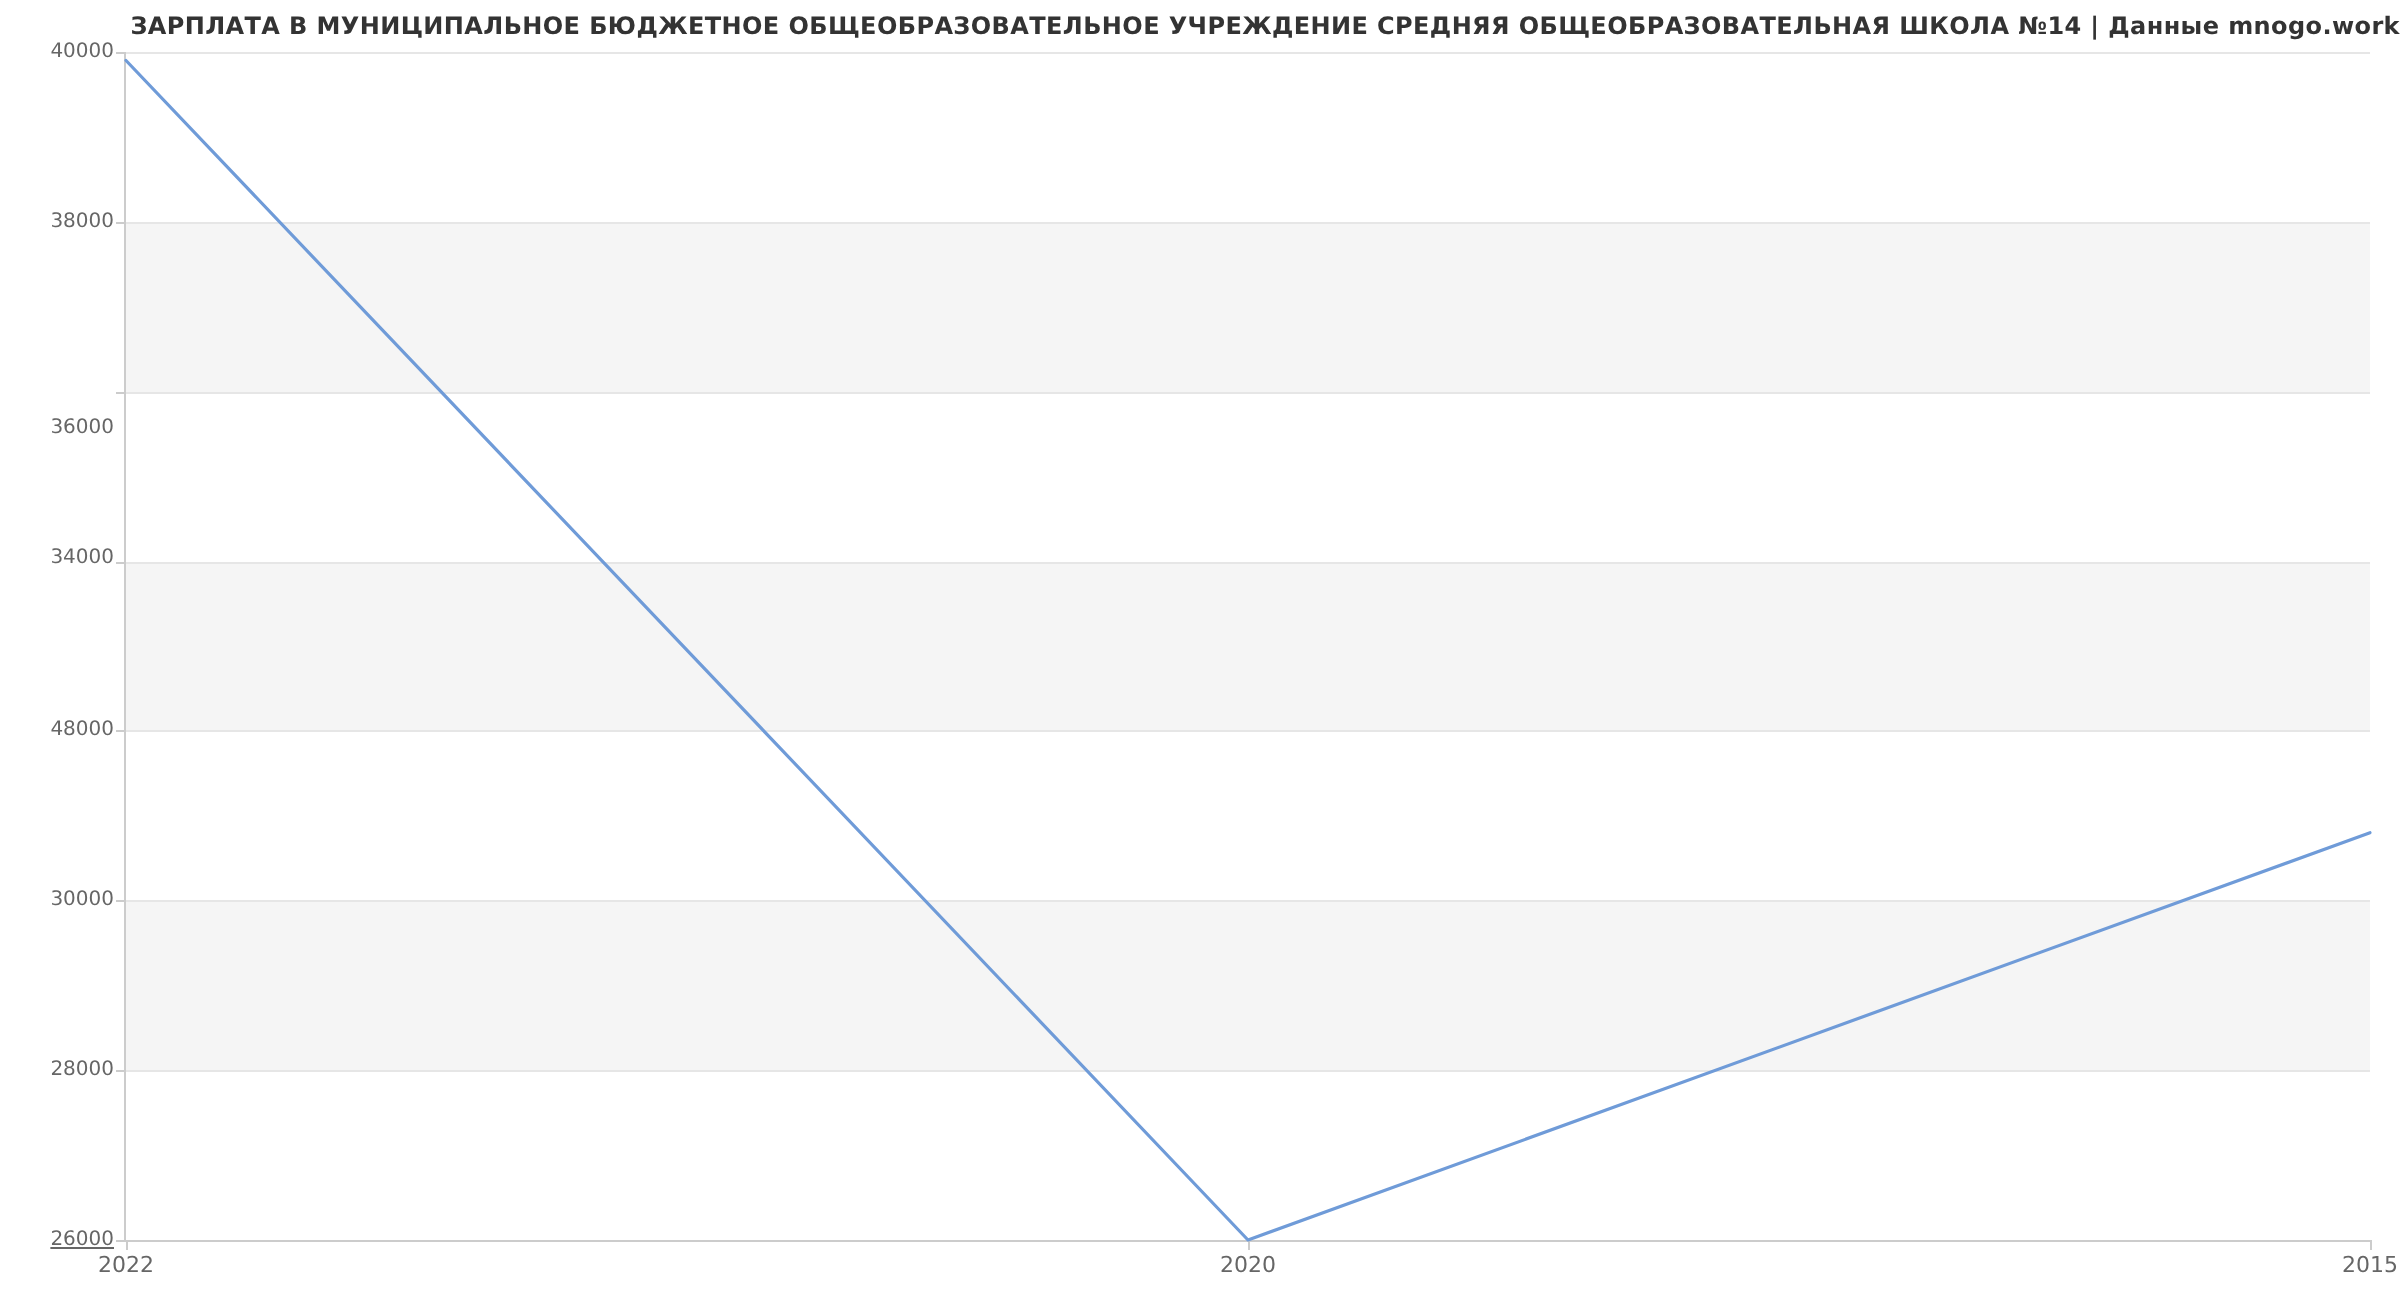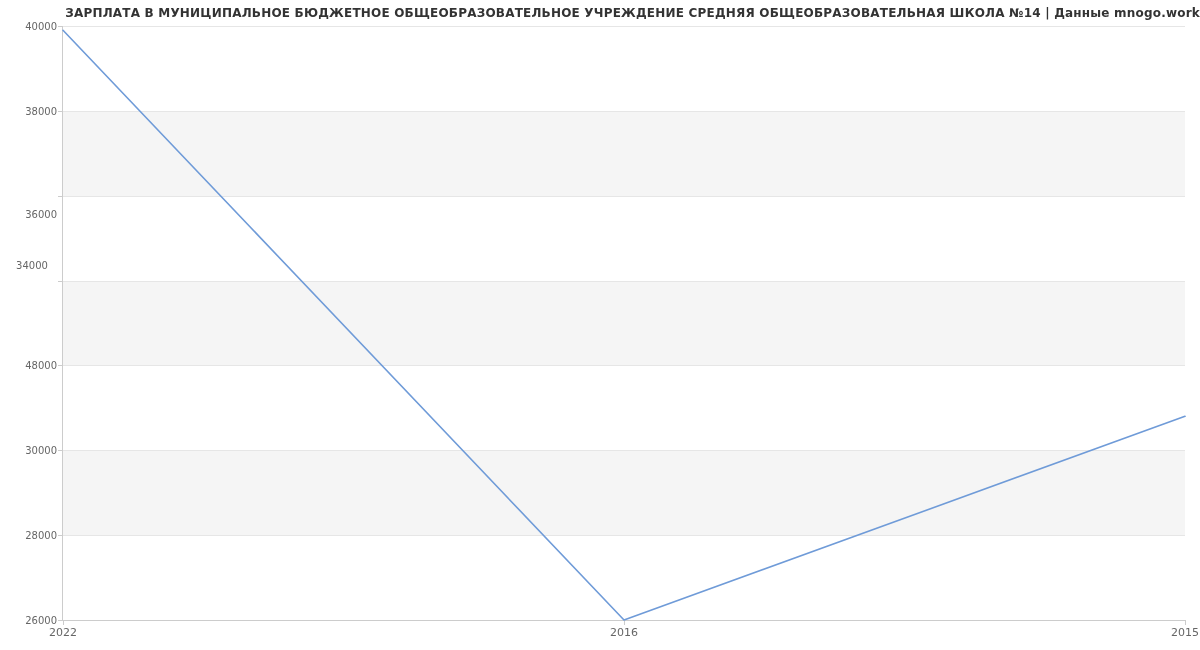--- a/index.html
+++ b/index.html
@@ -96,42 +96,42 @@
   }
 </style>
 </head>
 <body>
 
 <div class="chart-wrap">
 
   <div class="title">ЗАРПЛАТА В МУНИЦИПАЛЬНОЕ БЮДЖЕТНОЕ ОБЩЕОБРАЗОВАТЕЛЬНОЕ УЧРЕЖДЕНИЕ  СРЕДНЯЯ ОБЩЕОБРАЗОВАТЕЛЬНАЯ ШКОЛА №14 | Данные mnogo.work</div>
 
   <div id="y-ticks-container">
-      <div class="y-tick-label" style="top: 620px;">26000</div>
+      <div class="y-tick-label" style="top: 620px; text-decoration: underline;">26000</div>
       <div class="y-tick-mark" style="top: 620px;"></div>
       <div class="y-tick-label" style="top: 535.143px; text-align: right;">28000</div>
       <div class="y-tick-mark" style="top: 535.143px;"></div>
       <div class="y-tick-label" style="top: 450.286px;">30000</div>
       <div class="y-tick-mark" style="top: 450.286px;"></div>
       <div class="y-tick-label" style="top: 365.429px;">48000</div>
       <div class="y-tick-mark" style="top: 365.429px;"></div>
-      <div class="y-tick-label" style="top: 265px; text-align: center;">34000</div>
+      <div class="y-tick-label" style="top: 279px;">34000</div>
       <div class="y-tick-mark" style="top: 280.571px;"></div>
       <div class="y-tick-label" style="top: 214px;">36000</div>
       <div class="y-tick-mark" style="top: 195.714px;"></div>
       <div class="y-tick-label" style="top: 110.857px; text-align: right;">38000</div>
       <div class="y-tick-mark" style="top: 110.857px;"></div>
       <div class="y-tick-label" style="top: 26px;">40000</div>
       <div class="y-tick-mark" style="top: 26px;"></div>
     </div>
 
   <div id="x-ticks-container">
       <div class="x-tick-label" style="left: 63px;">2022</div>
       <div class="x-tick-mark" style="left: 63px;"></div>
-      <div class="x-tick-label" style="left: 624px;">2016</div>
+      <div class="x-tick-label" style="left: 624px;">2020</div>
       <div class="x-tick-mark" style="left: 624px;"></div>
       <div class="x-tick-label" style="left: 1185px;">2015</div>
       <div class="x-tick-mark" style="left: 1185px;"></div>
     </div>
 
   <div class="plot">
 
     <div id="bands-container">
         <div class="band" style="top: 84.8571px; height: 84.8571px;"></div>
         <div class="band" style="top: 254.571px; height: 84.8571px;"></div>

